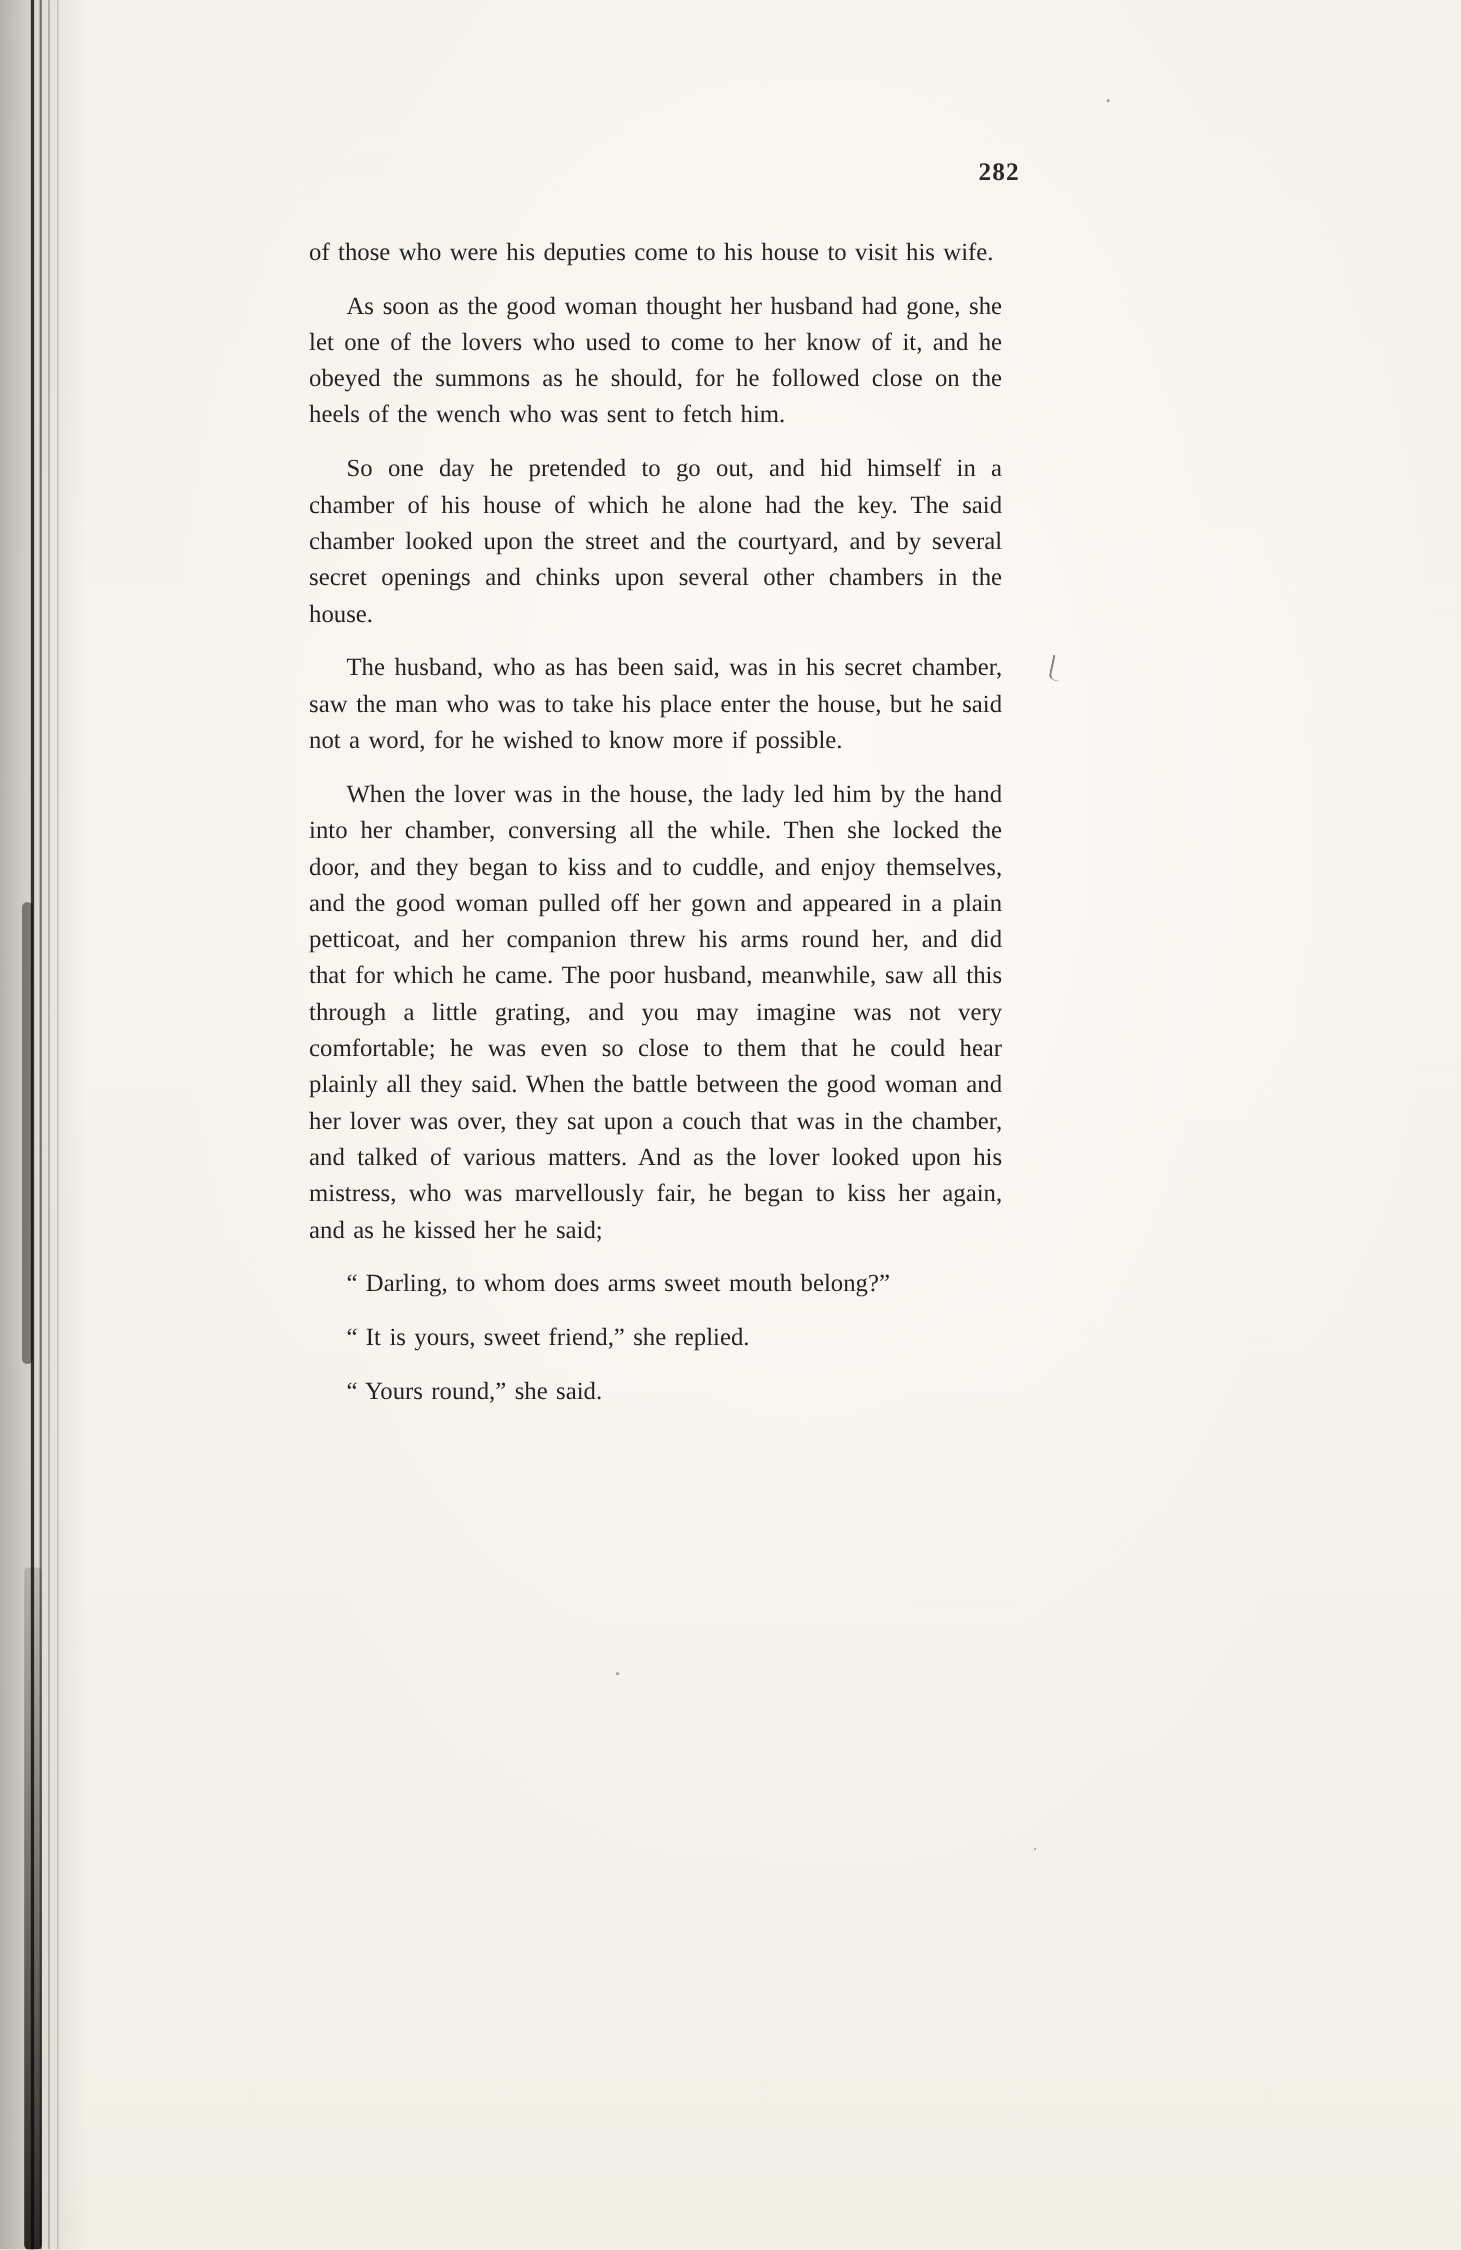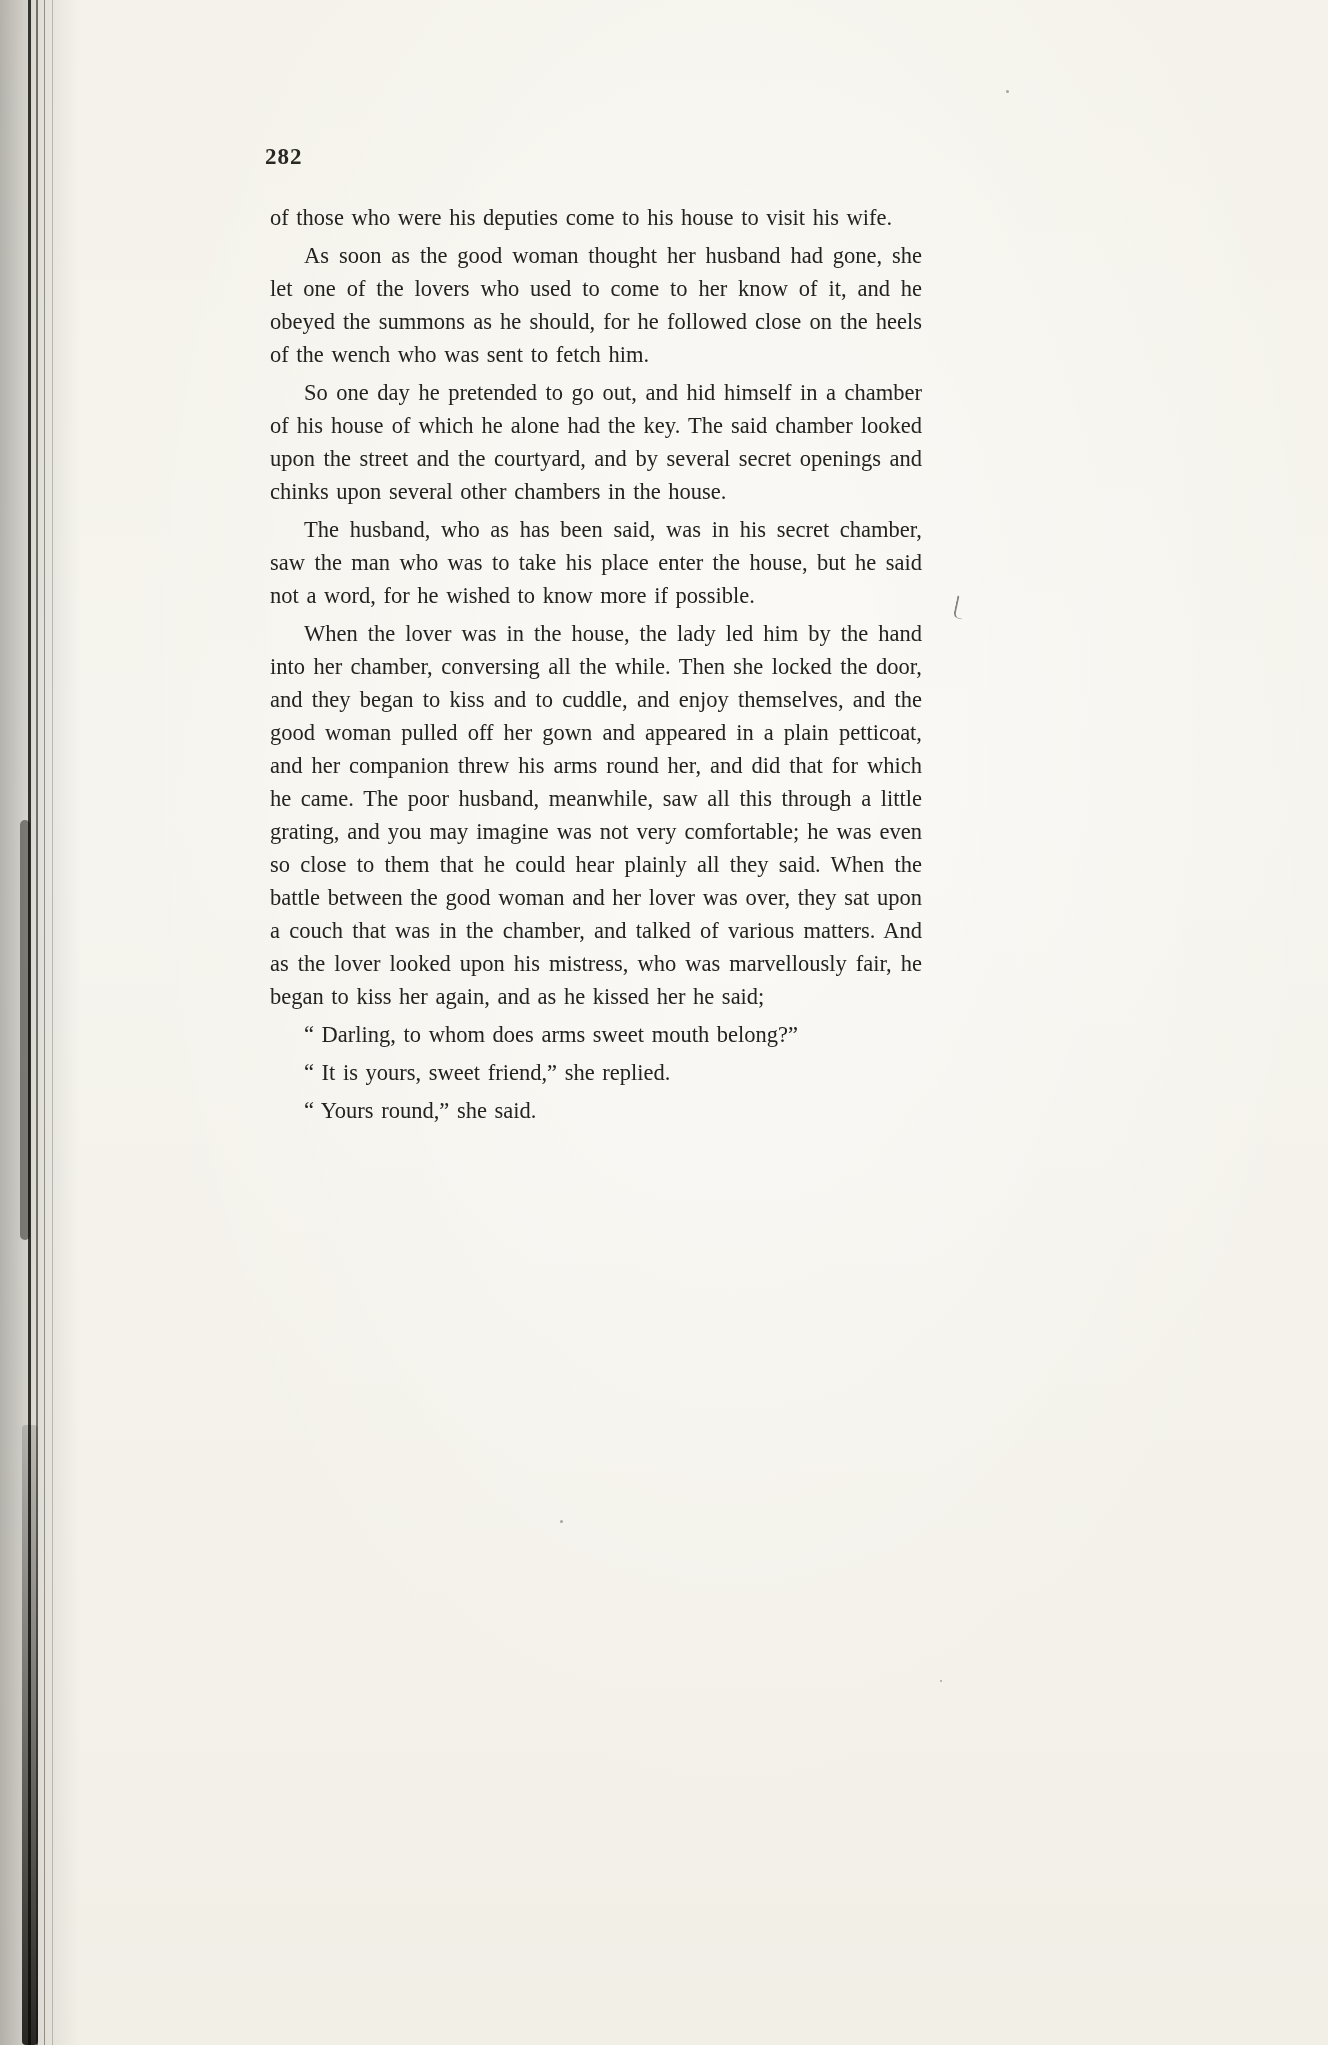--- a/index.html
+++ b/index.html
@@ -62,38 +62,38 @@
   .speck.s1 { left: 1006px; top: 90px;  width: 3px; height: 3px; }
   .speck.s2 { left: 560px;  top: 1520px; width: 3px; height: 3px; }
   .speck.s3 { left: 940px;  top: 1680px; width: 2px; height: 2px; }
 
   
   .page-number {
     position: absolute;
     top: 144px;
     left: 265px;
     width: 662px;
-    text-align: left;
+    text-align: right;
     font-size: 23px;
     font-weight: bold;
     letter-spacing: 1px;
     color: #2a2825;
   }
   .text-block {
     position: absolute;
     top: 196px;
     left: 265px;
     width: 662px;
     font-size: 22.5px;
     line-height: 33px;
     text-align: justify;
     color: #252320;
     word-spacing: 2px;
   }
-  .text-block p { margin: 5px; }
+  .text-block p { margin: 16px; }
   .text-block p.indent { text-indent: 34px; }
   .text-block p.dialogue { text-align: left; }
 </style>
 </head>
 <body>
 
 <div class="scan-edge-shade"></div>
 <div class="binding-line l1"></div>
 <div class="binding-line l2"></div>
 <div class="binding-line l3"></div>

